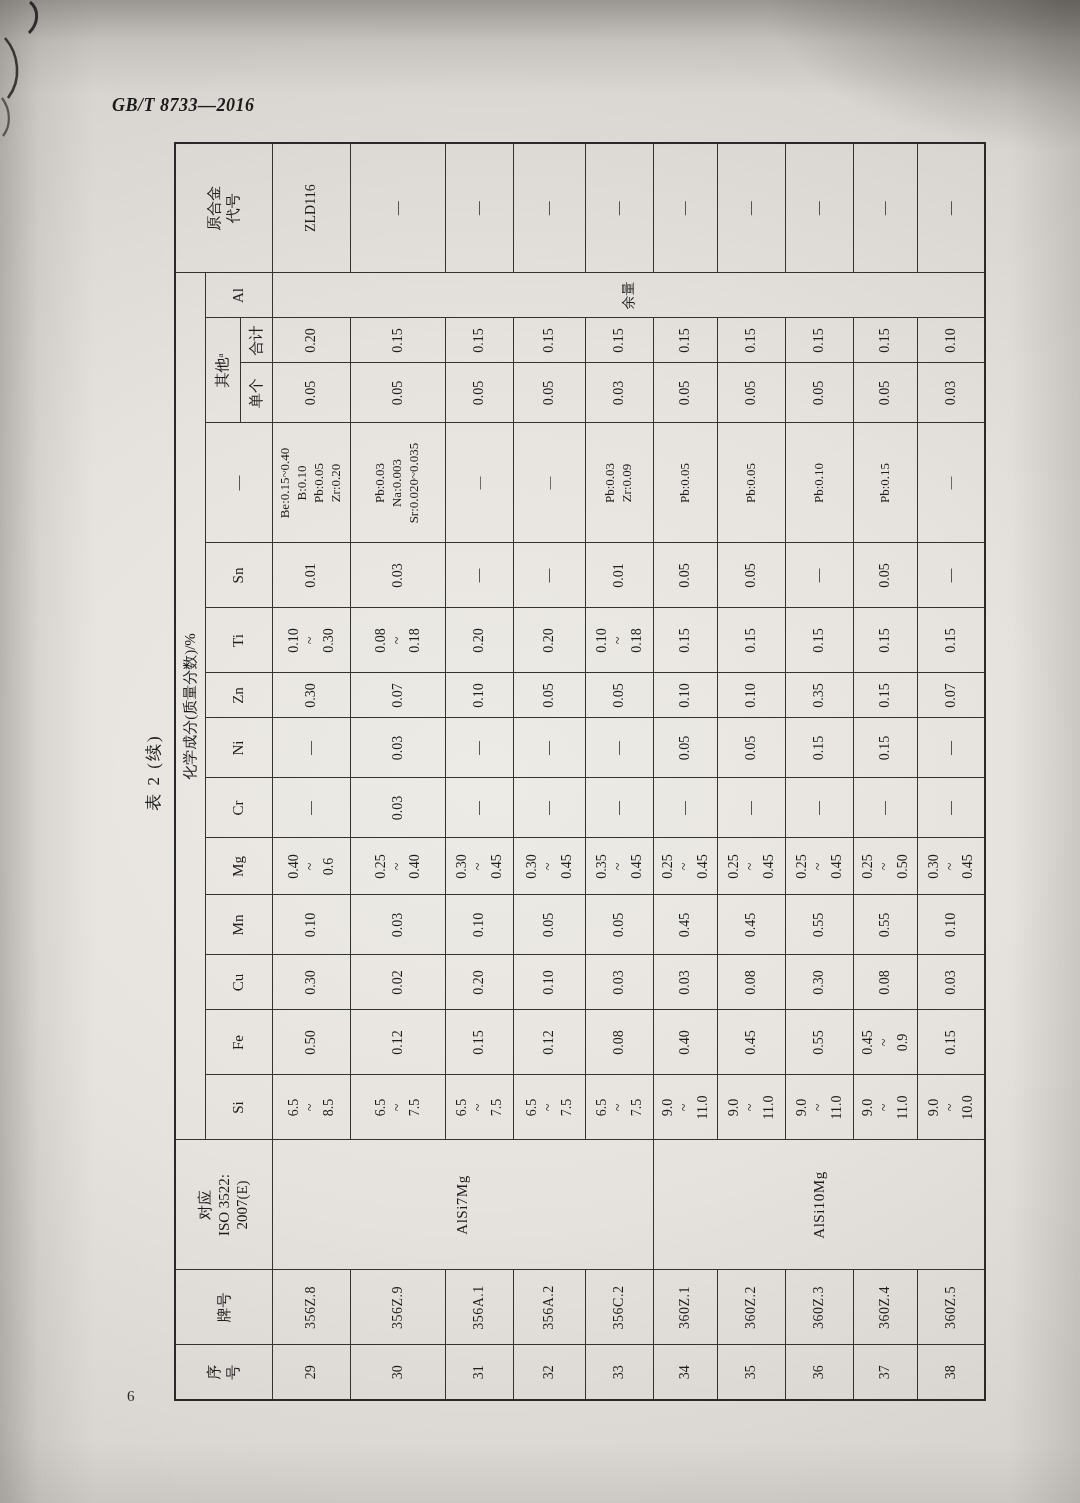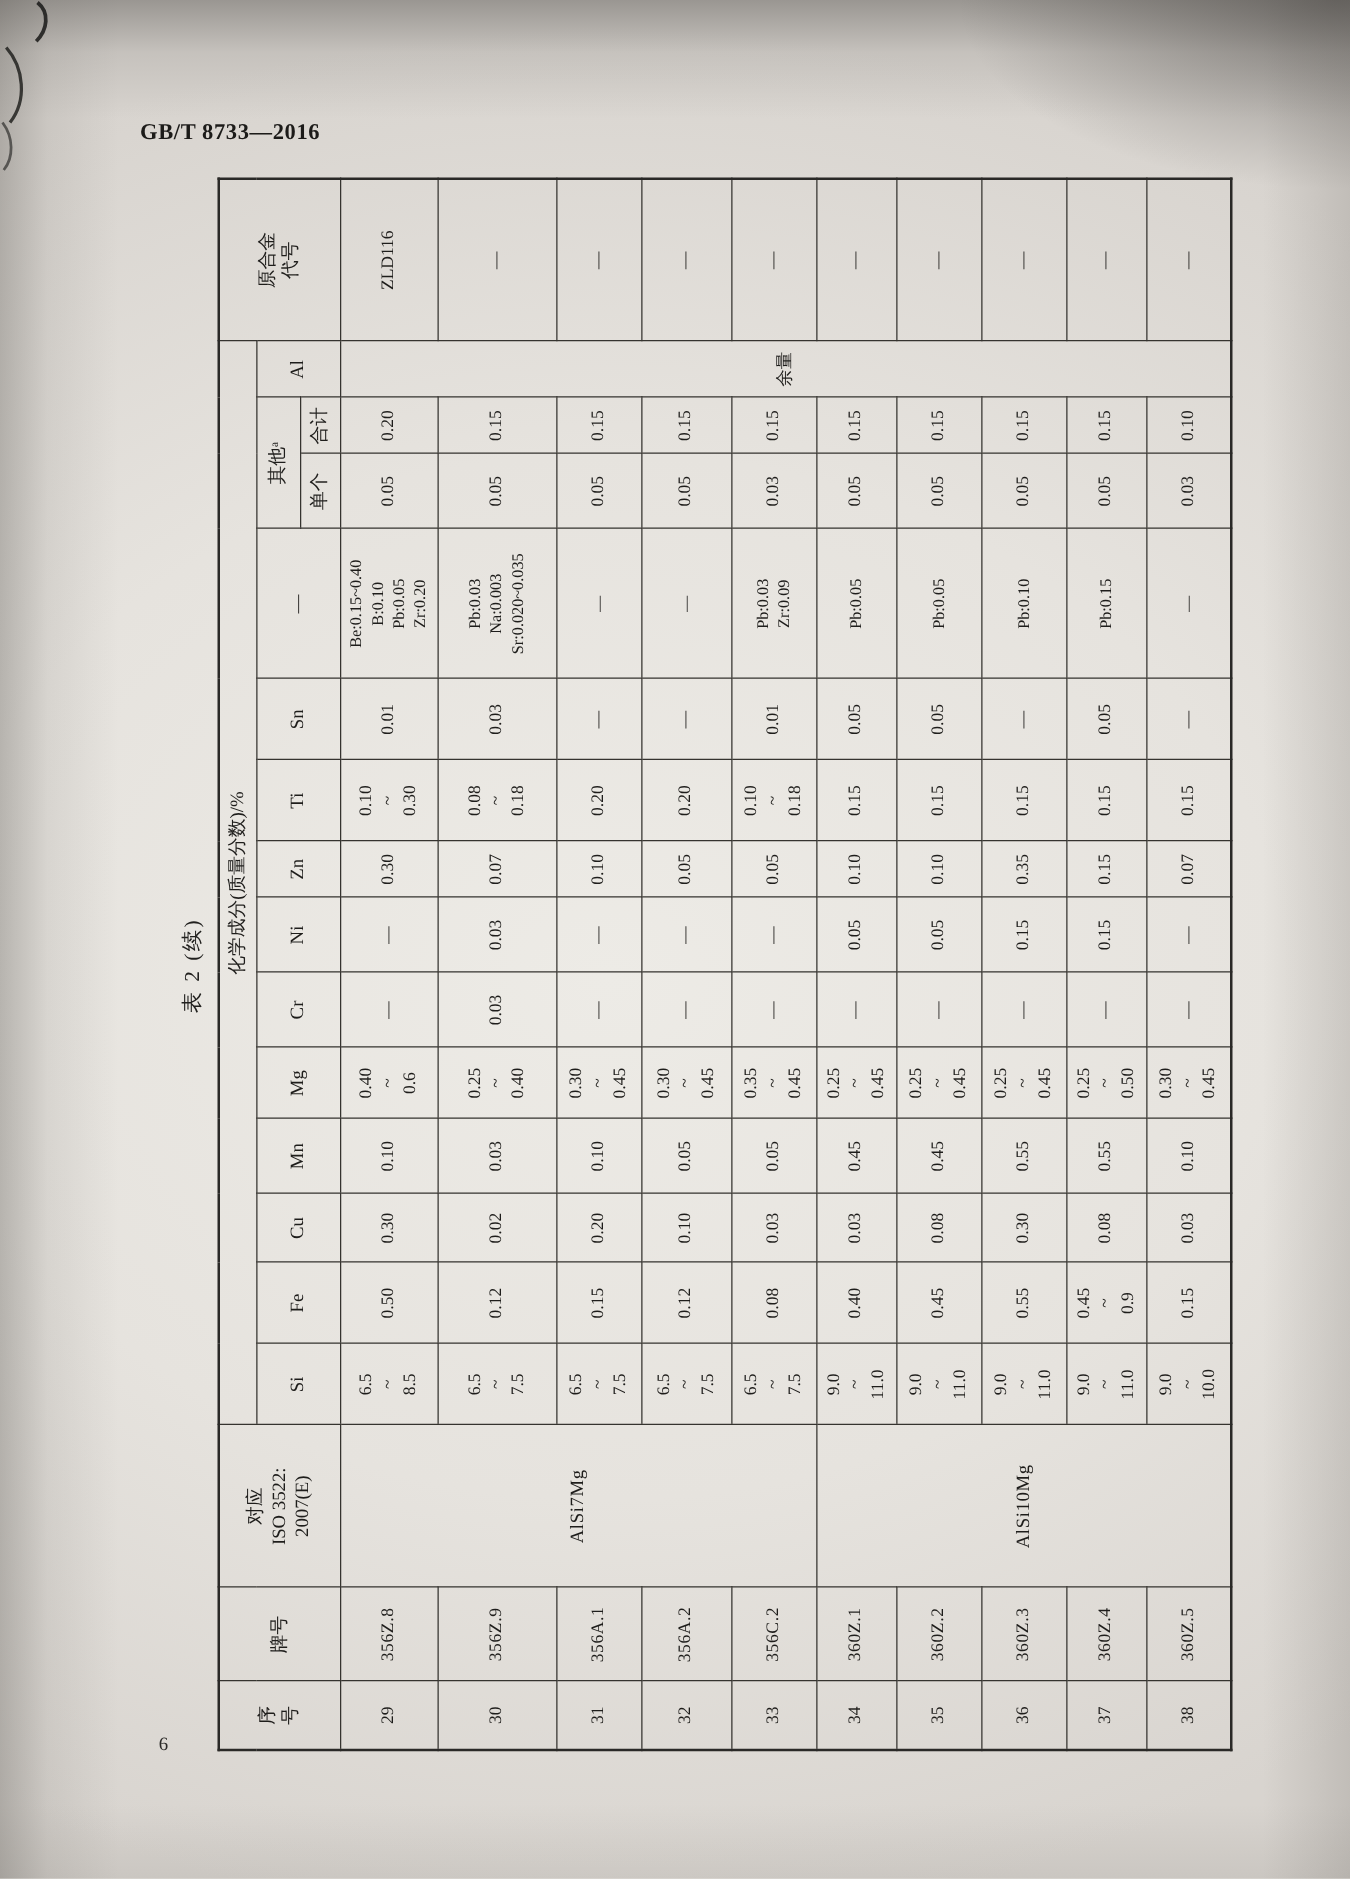--- a/index.html
+++ b/index.html
@@ -15,21 +15,21 @@
       radial-gradient(ellipse 420px 210px at 99% 0%, rgba(66,63,60,.55), rgba(66,63,60,0) 72%),
       linear-gradient(180deg, rgba(92,89,85,.50) 0px, rgba(92,89,85,.15) 42px, rgba(92,89,85,0) 95px),
       linear-gradient(90deg, rgba(105,102,97,.38) 0px, rgba(105,102,97,.12) 38px, rgba(105,102,97,0) 95px),
       linear-gradient(270deg, rgba(112,108,103,.22) 0px, rgba(112,108,103,0) 70px),
       linear-gradient(0deg, rgba(120,116,110,.14) 0px, rgba(120,116,110,0) 60px),
       radial-gradient(ellipse 980px 760px at 45% 52%, #edebe6 0%, #e6e3de 55%, #d8d4cf 100%);
   }
   .scribble{position:absolute;left:0;top:0;}
   .std-code{
     position:absolute;left:112px;top:95px;
-    font-size:18px;font-weight:bold;letter-spacing:.5px;color:#1c1b19;
+    font-size:18px;font-weight:bold;letter-spacing:.5px;color:#1c1b19;font-style:italic;
   }
   .page-num{
     position:absolute;left:127px;top:1388px;
     font-size:15px;color:#2a2927;
   }
   
   .rotated{
     position:absolute;left:138px;top:1401px;
     width:1257px;height:846px;
     transform:rotate(-90deg);transform-origin:0 0;

